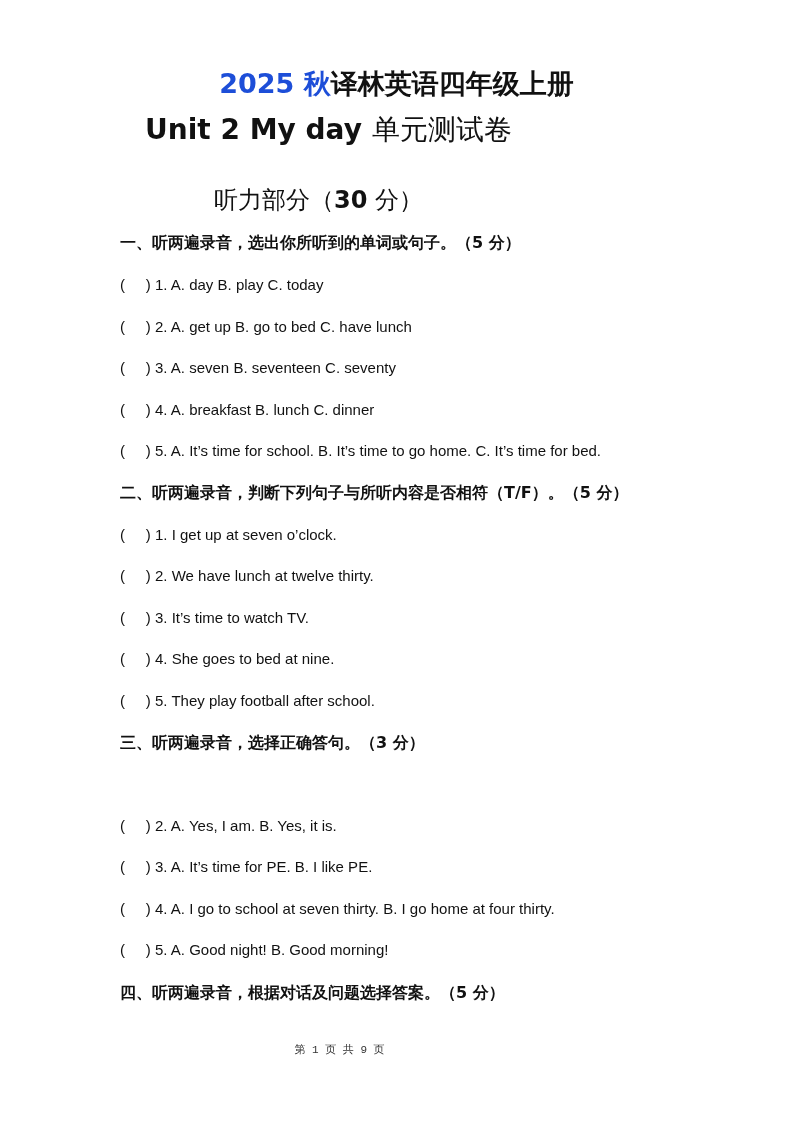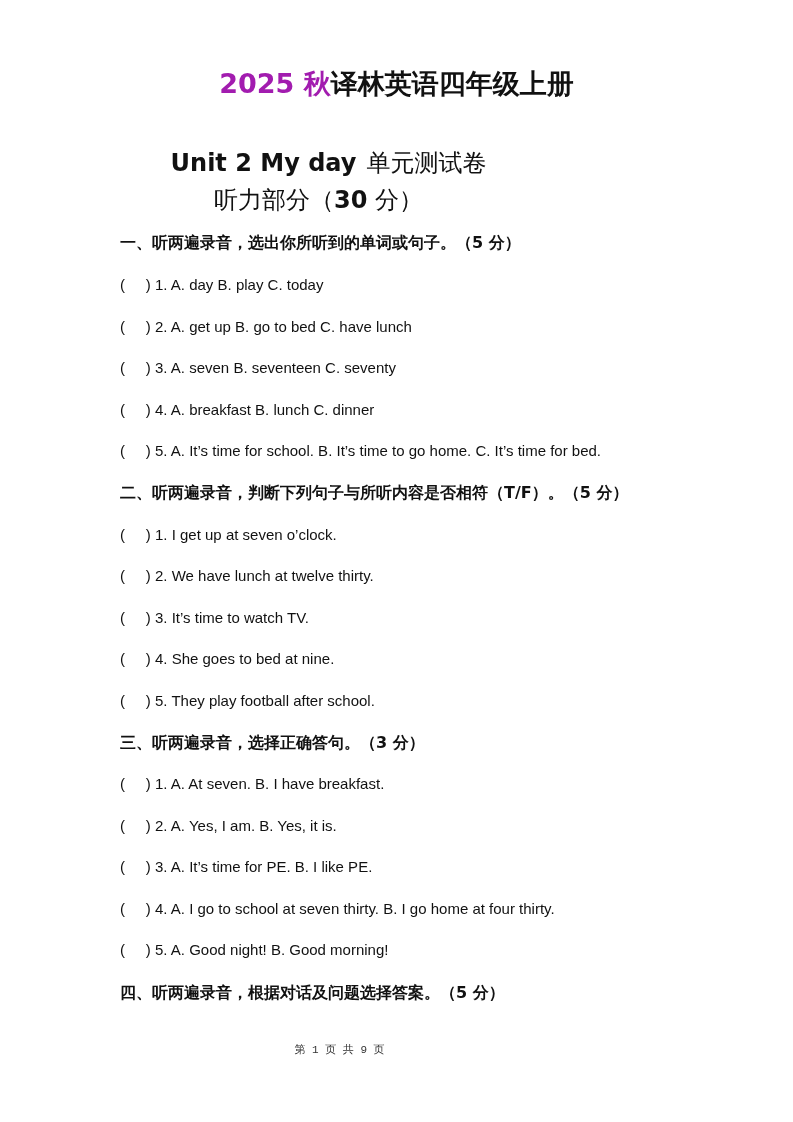--- a/index.html
+++ b/index.html
@@ -1,23 +1,23 @@
 <!DOCTYPE html>
 <html><head>
 <meta charset="utf-8">
 <style>
   html, body { margin: 0; padding: 0; background: #ffffff; }
   body { width: 793px; height: 1122px; position: relative; overflow: hidden;
          font-family: "DejaVu Sans", "Liberation Sans", sans-serif; color: #111; }
   .page { position: absolute; left: 0; top: 0; width: 793px; height: 1122px; }
   .title1 { position: absolute; top: 66px; left: 0; width: 793px; text-align: center;
             font-size: 27px; font-weight: bold; letter-spacing: 0px; color: #111; }
-  .title1 .red { color: #a21caf; }
+  .title1 .red { color: #1d4ed8; }
   .title2 { position: absolute; top: 111px; left: 0; width: 657px; text-align: center;
-            font-size: 24px; font-weight: bold; color: #111; margin-top: 36px; }
+            font-size: 28px; font-weight: bold; color: #111; }
   .title2 .cn { font-weight: normal; margin-left: 10px; }
   .meta { position: absolute; top: 150px; left: 0; width: 793px; text-align: center;
           font-size: 12px; color: #333; }
   .meta span + span { margin-left: 14px; }
   .part-title { position: absolute; top: 184px; left: 0; width: 637px; text-align: center;
                 font-size: 24px; color: #111; }
   .part-title b { font-weight: bold; }
   .sec { position: absolute; left: 120px; font-size: 16px; font-weight: bold; color: #111; }
   .q { position: absolute; left: 120px; font-size: 15px; color: #111;
        font-family: "Liberation Sans", "DejaVu Sans", sans-serif; }
@@ -50,21 +50,20 @@
   <div class="q" style="top:442px">( &nbsp;&nbsp;&nbsp; ) 5. A. It’s time for school. B. It’s time to go home. C. It’s time for bed.</div>
 
   <div class="sec" style="top:483px">二、听两遍录音，判断下列句子与所听内容是否相符（T/F）。（5 分）</div>
   <div class="q" style="top:526px">( &nbsp;&nbsp;&nbsp; ) 1. I get up at seven o’clock.</div>
   <div class="q" style="top:567px">( &nbsp;&nbsp;&nbsp; ) 2. We have lunch at twelve thirty.</div>
   <div class="q" style="top:609px">( &nbsp;&nbsp;&nbsp; ) 3. It’s time to watch TV.</div>
   <div class="q" style="top:650px">( &nbsp;&nbsp;&nbsp; ) 4. She goes to bed at nine.</div>
   <div class="q" style="top:692px">( &nbsp;&nbsp;&nbsp; ) 5. They play football after school.</div>
 
   <div class="sec" style="top:733px">三、听两遍录音，选择正确答句。（3 分）</div>
-  <div class="q" style="top:775px">( &nbsp;&nbsp;&nbsp; ) 1. A. At seven. B. I have breakfast.</div>
   <div class="q" style="top:817px">( &nbsp;&nbsp;&nbsp; ) 2. A. Yes, I am. B. Yes, it is.</div>
   <div class="q" style="top:858px">( &nbsp;&nbsp;&nbsp; ) 3. A. It’s time for PE. B. I like PE.</div>
   <div class="q" style="top:900px">( &nbsp;&nbsp;&nbsp; ) 4. A. I go to school at seven thirty. B. I go home at four thirty.</div>
   <div class="q" style="top:941px">( &nbsp;&nbsp;&nbsp; ) 5. A. Good night! B. Good morning!</div>
 
   <div class="sec" style="top:983px">四、听两遍录音，根据对话及问题选择答案。（5 分）</div>
 
   <div class="footer">第 1 页 共 9 页</div>
 </div>
 

